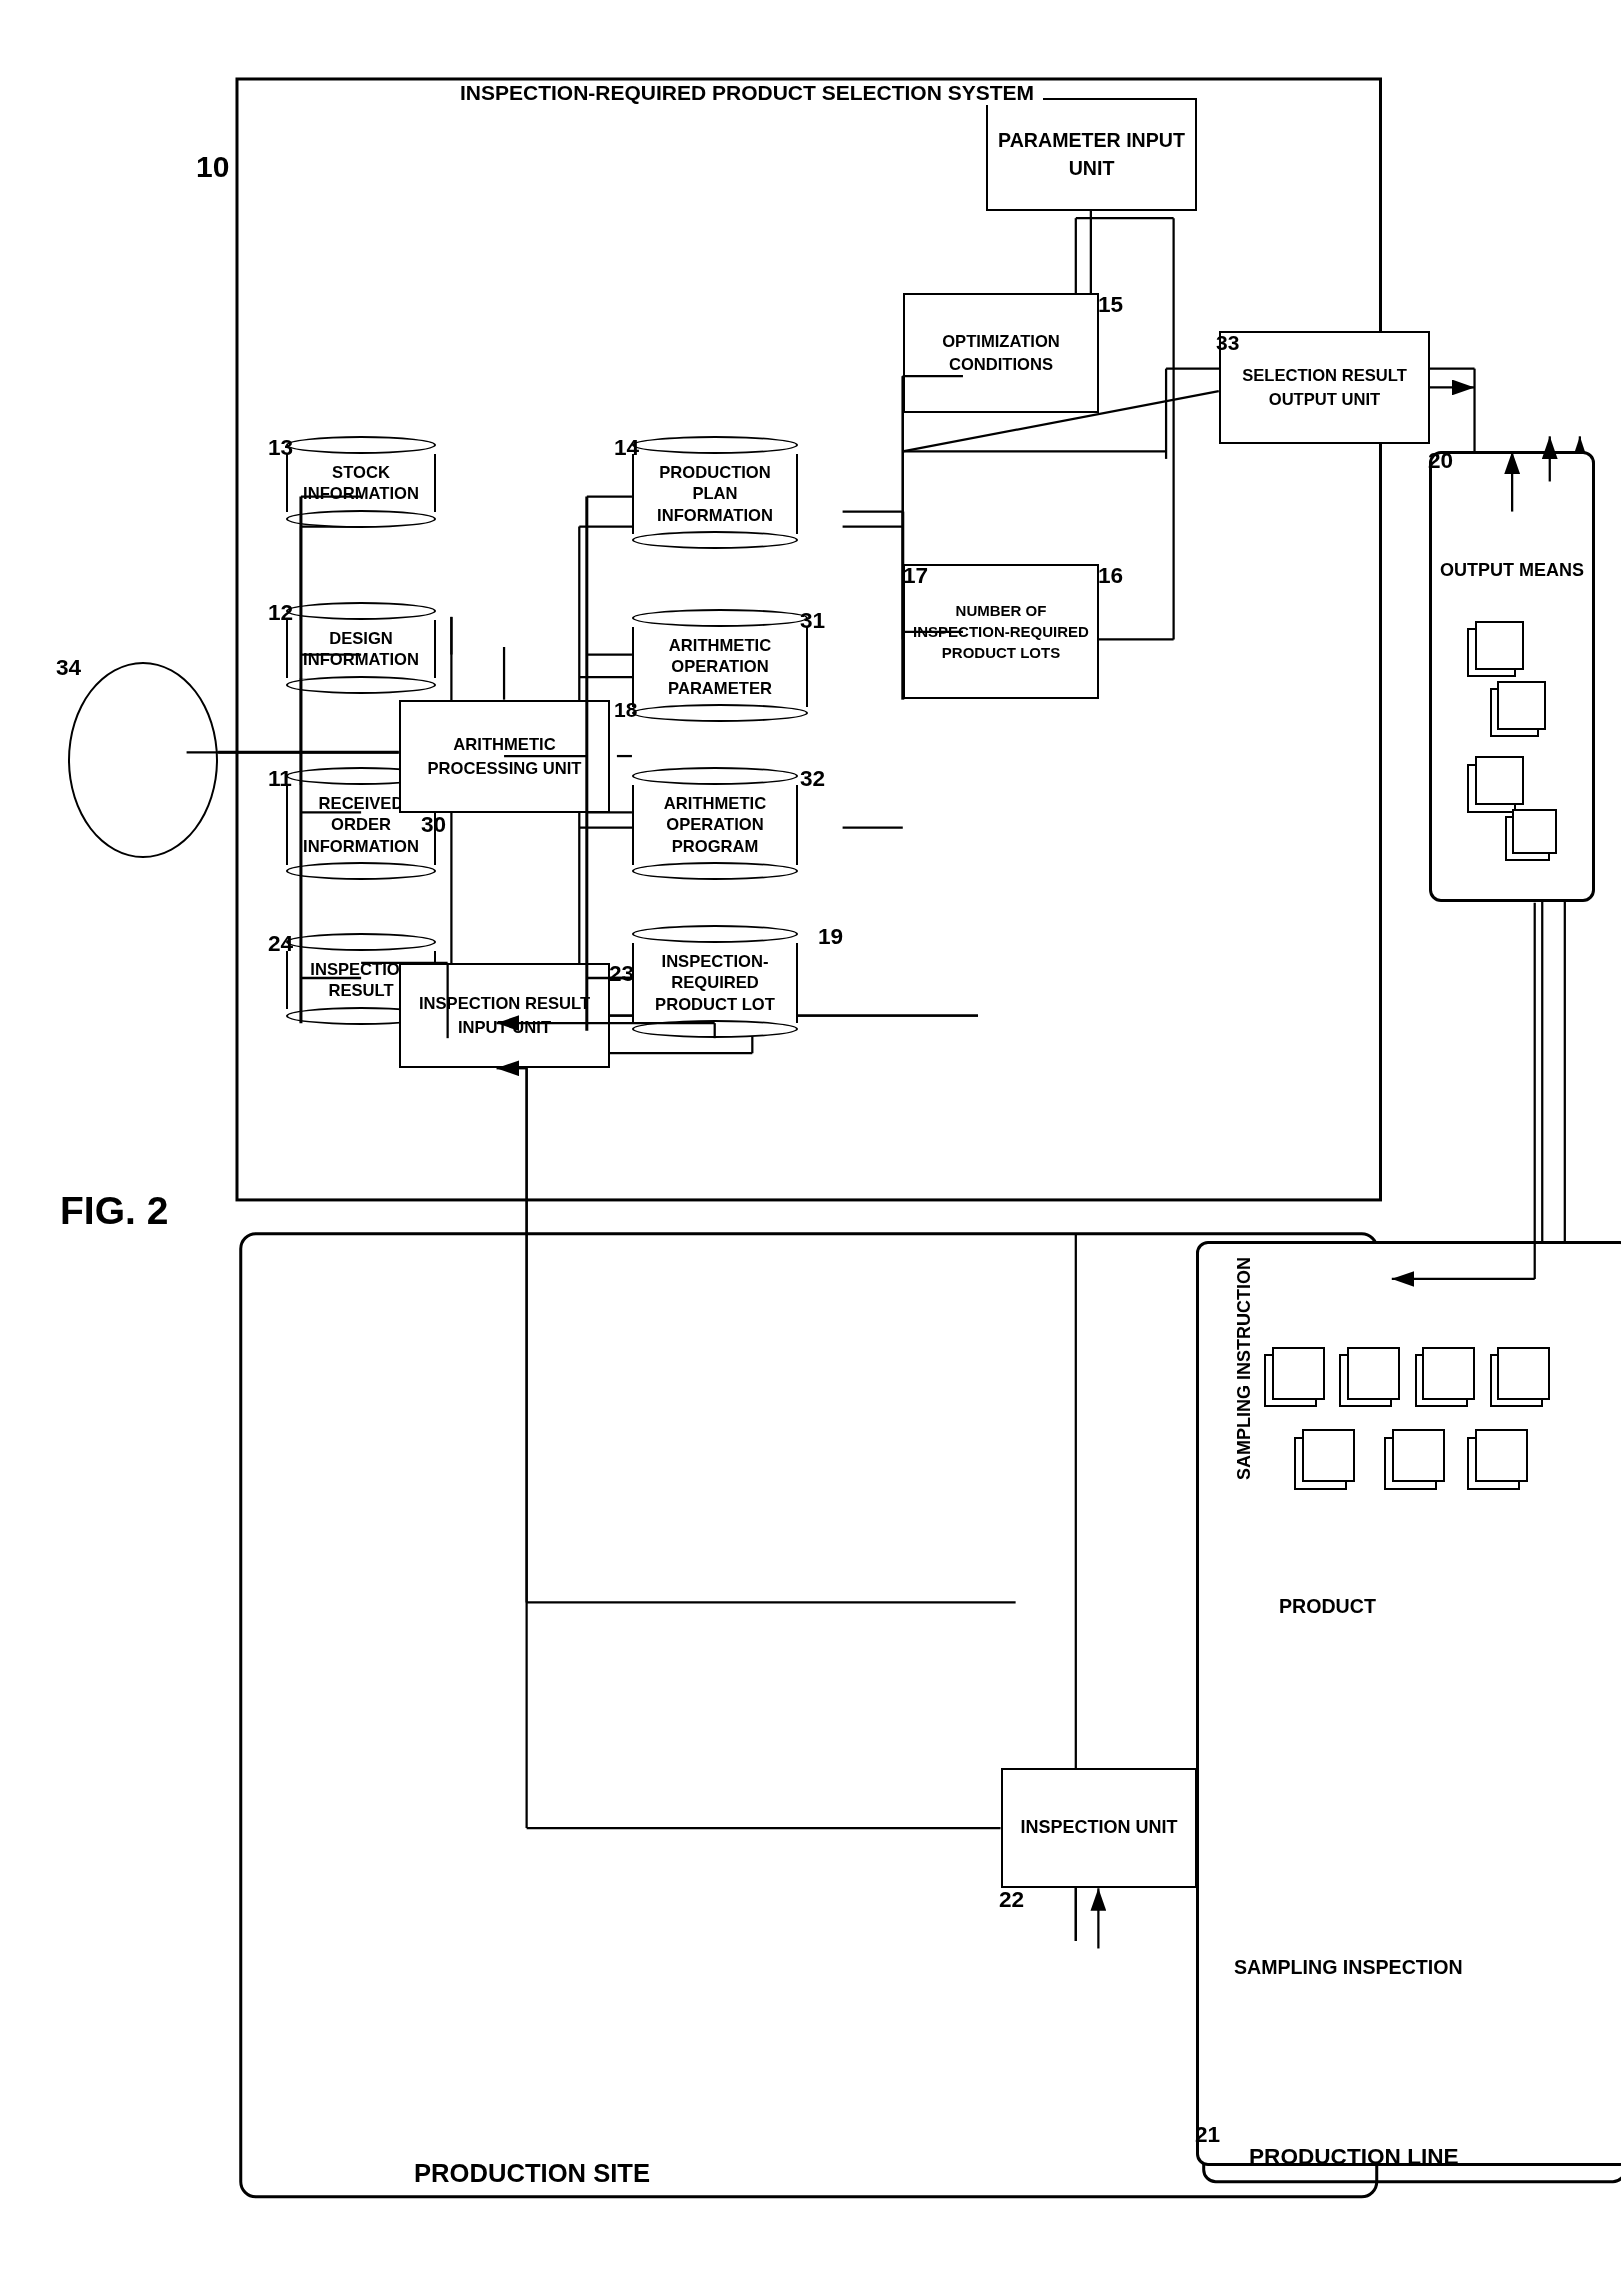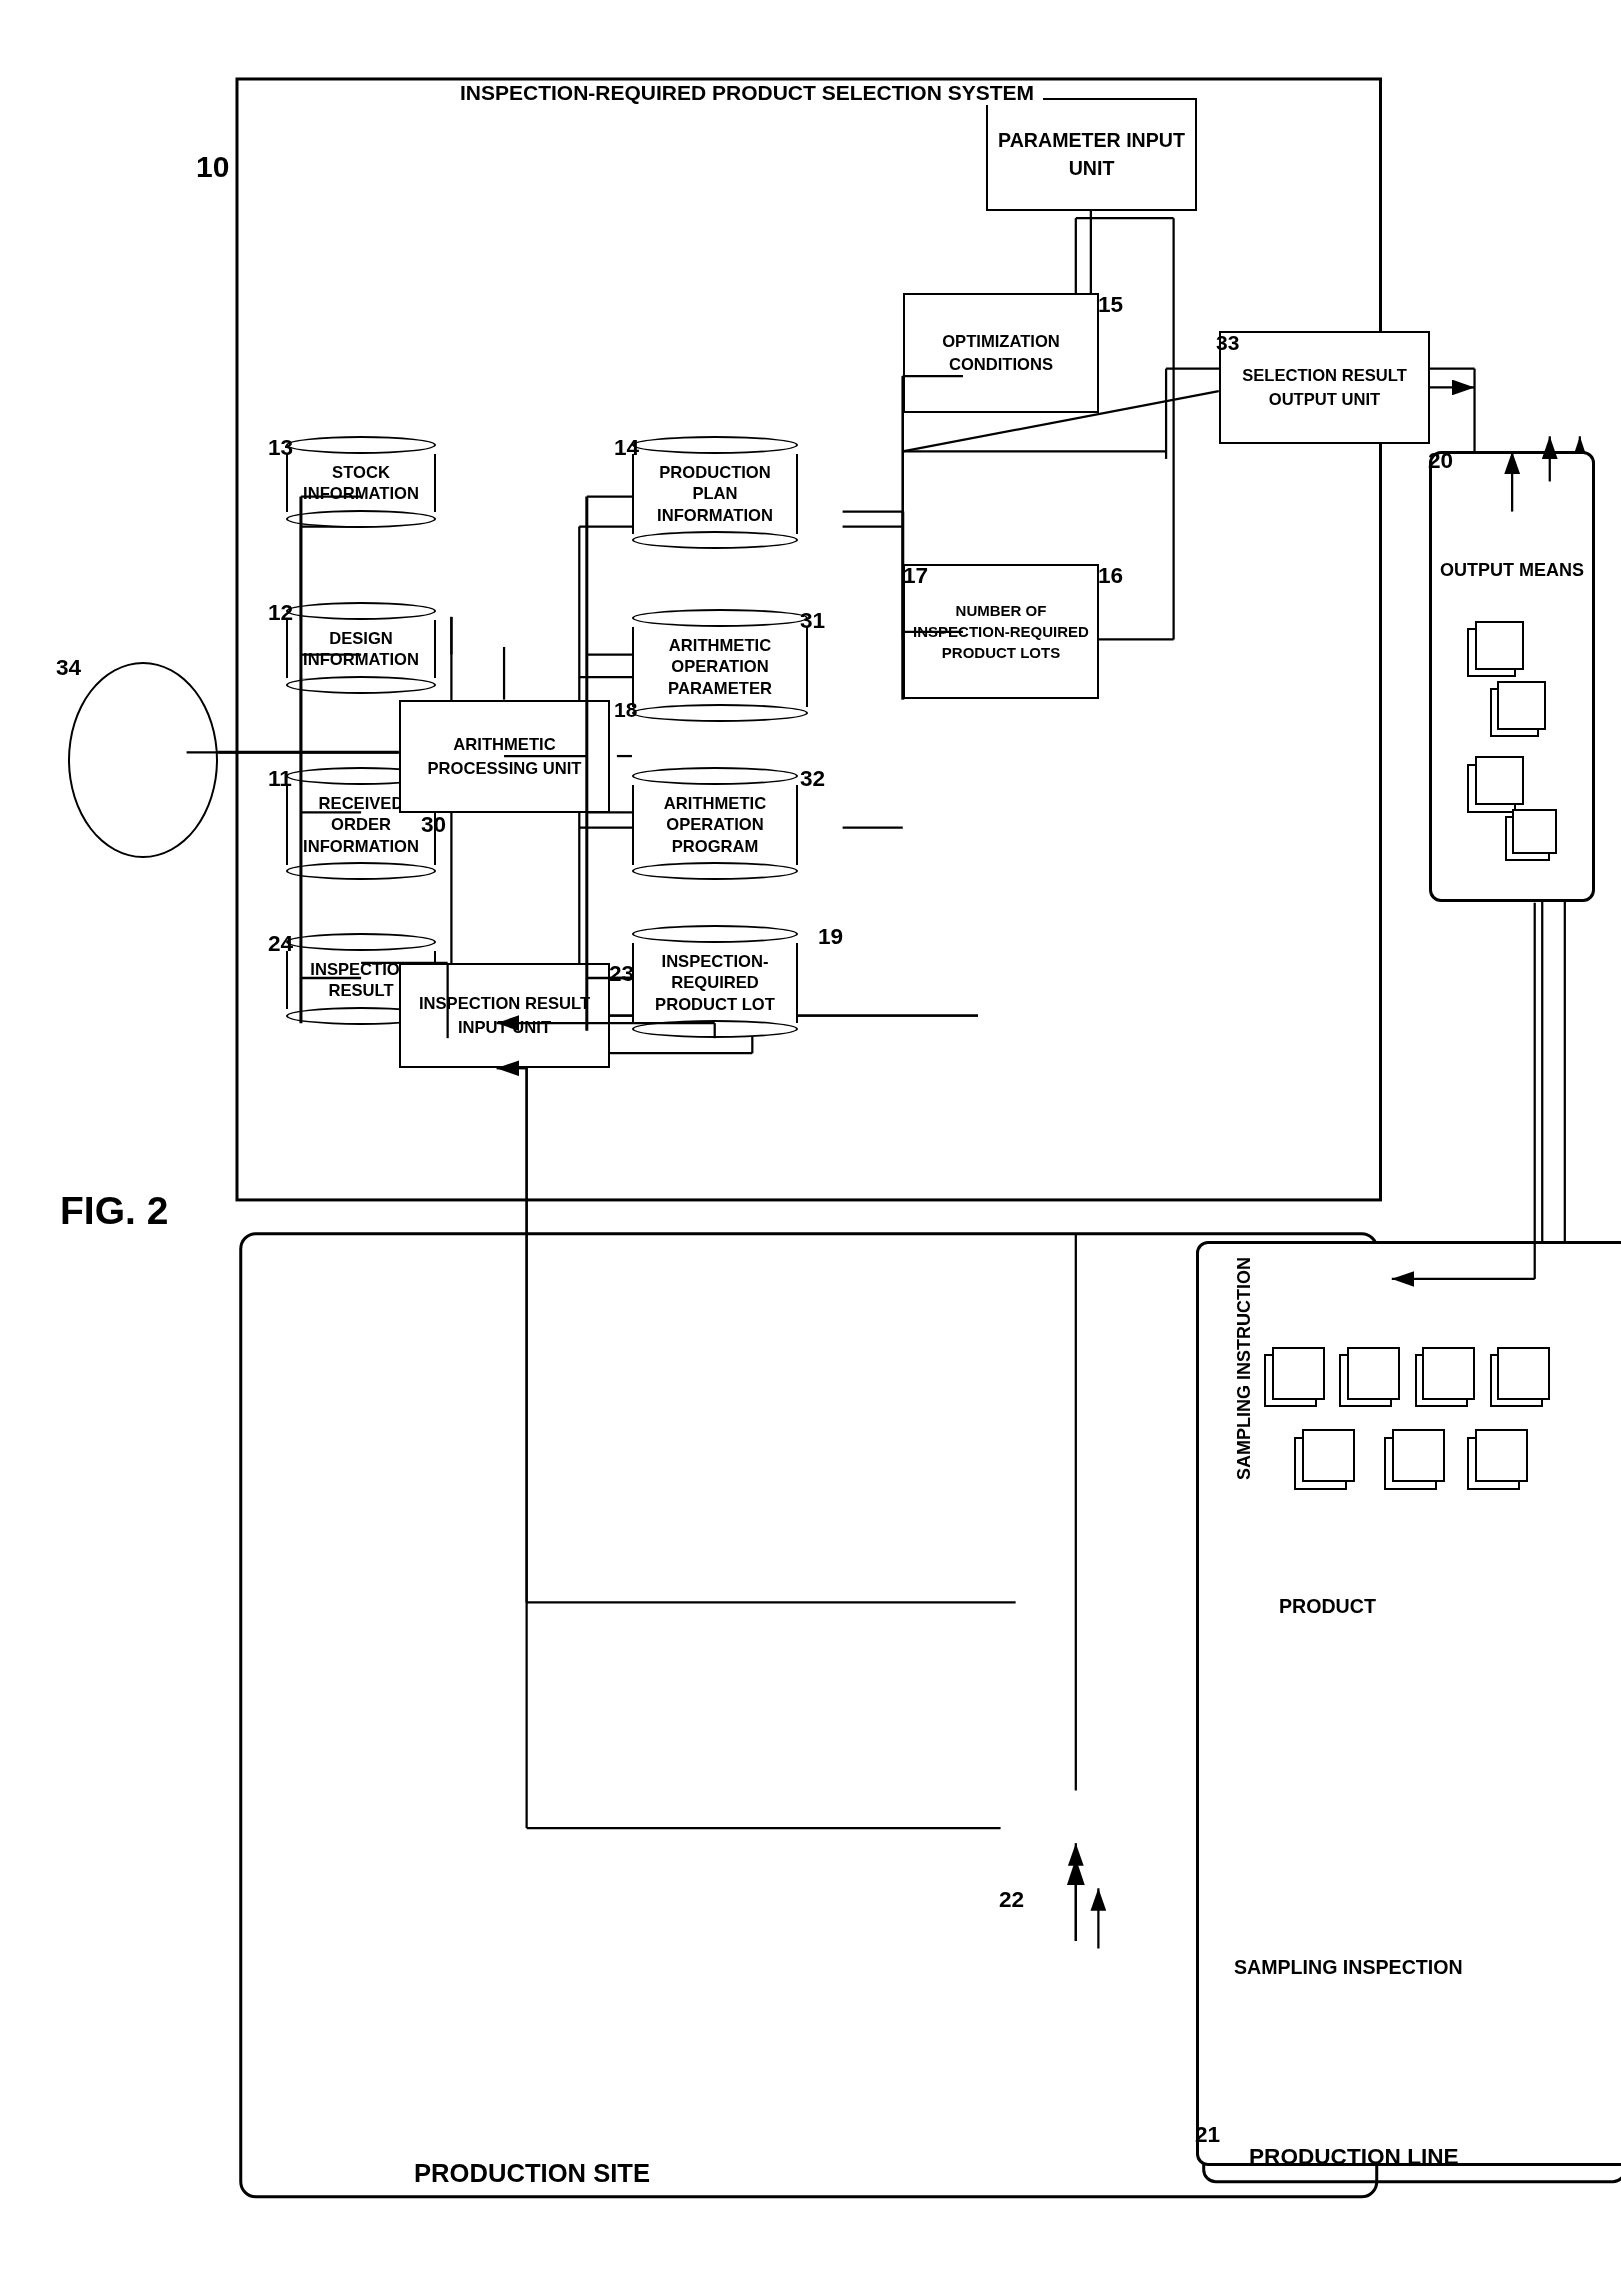--- a/index.html
+++ b/index.html
@@ -340,20 +340,21 @@
       <div style="position:absolute; left:248px; top:7.5px; width:53px; height:53px; border:2.3px solid #000; background:#fff;"></div>
       <div style="position:absolute; left:45px; top:98px; width:53px; height:53px; border:2.3px solid #000; background:#fff;"></div>
       <div style="position:absolute; left:53px; top:90px; width:53px; height:53px; border:2.3px solid #000; background:#fff;"></div>
       <div style="position:absolute; left:135px; top:98px; width:53px; height:53px; border:2.3px solid #000; background:#fff;"></div>
       <div style="position:absolute; left:143px; top:90px; width:53px; height:53px; border:2.3px solid #000; background:#fff;"></div>
       <div style="position:absolute; left:218px; top:98px; width:53px; height:53px; border:2.3px solid #000; background:#fff;"></div>
       <div style="position:absolute; left:226px; top:90px; width:53px; height:53px; border:2.3px solid #000; background:#fff;"></div>
     </div>
   </div>
 
+  <div class="rect-box" style="left:1001px; top:1768px; width:196px; height:120px; font-size:18px;">INSPECTION UNIT</div>
   <div class="num-label" style="left:999px; top:1887px;">22</div>
 
   <div style="position:absolute; left:1234px; top:1956px; font-size:19.6px; font-weight:bold; white-space:nowrap;">SAMPLING INSPECTION</div>
 
   <div style="position:absolute; left:414px; top:2159px; font-size:25.6px; font-weight:bold; white-space:nowrap;">PRODUCTION SITE</div>
 
   <svg style="position:absolute;top:0;left:0;width:1622px;height:2284px;pointer-events:none;" xmlns="http://www.w3.org/2000/svg" viewBox="0 0 2156 3036" width="1622" height="2284">
     <defs>
       <marker id="arr1" markerWidth="10" markerHeight="7" refX="10" refY="3.5" orient="auto">
         <polygon points="0 0, 10 3.5, 0 7" fill="#000"></polygon>

